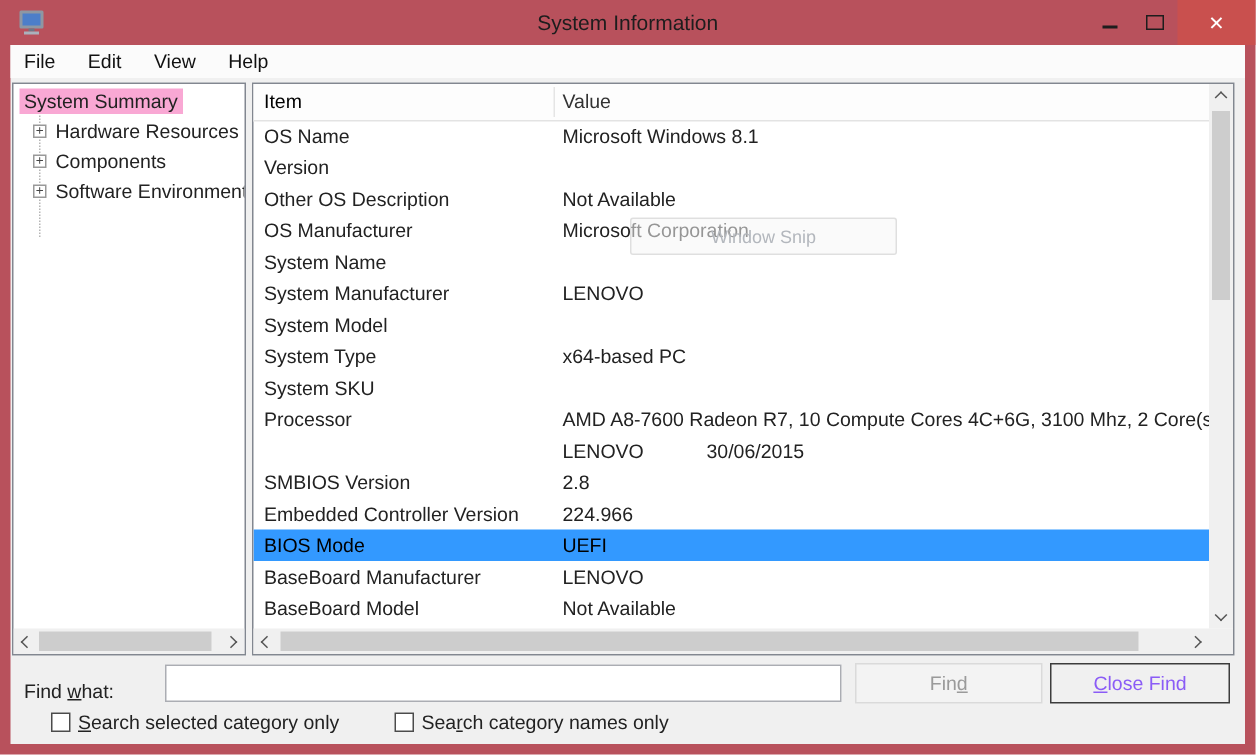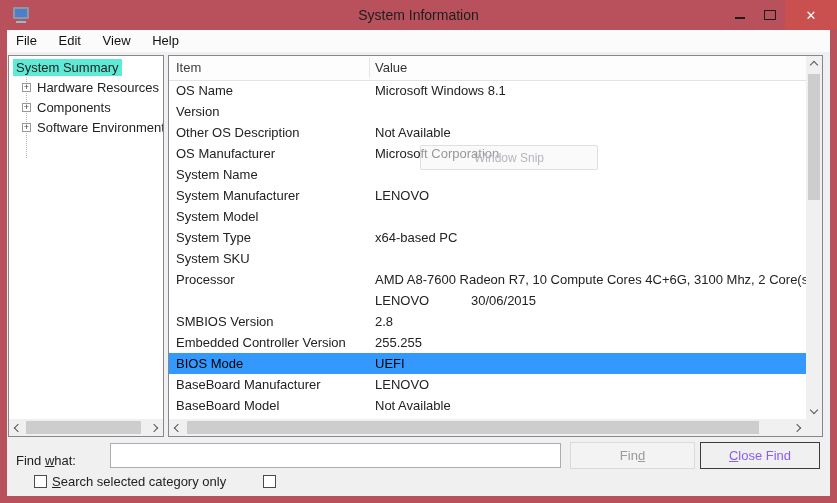--- a/index.html
+++ b/index.html
@@ -25,29 +25,29 @@
   .menubar{position:absolute;left:0;top:0;right:0;height:22px;background:#FBFBFB;}
   .menu-item{display:inline-block;padding:3px 9px;line-height:16px;color:#111;}
   
   .panel{position:absolute;top:25px;height:382px;background:#fff;border:1px solid #828790;box-sizing:border-box;}
   .tree-panel{left:1px;width:156px;overflow:hidden;}
   .table-panel{left:161px;width:655px;}
   
   .tree-rows{position:absolute;left:0;top:2px;right:0;bottom:17px;overflow:hidden;}
   .tree-row{position:relative;height:20px;line-height:20px;white-space:nowrap;}
   .tree-row .tlabel{padding:1px 3px;}
-  .tree-row.root .tlabel{margin-left:4px;background:#5eead4;}
+  .tree-row.root .tlabel{margin-left:4px;background:#f9a8d4;}
   .tree-row.child .tlabel{margin-left:25px;}
   .expander{position:absolute;left:13px;top:5px;width:9px;height:9px;box-sizing:border-box;
     border:1px solid #999;background:#fff;font-size:9px;line-height:7px;text-align:center;color:#444;}
   .tree-dotline{position:absolute;left:17px;top:16px;height:86px;width:0;border-left:1px dotted #b5b5b5;}
   
   .thead{position:absolute;left:0;top:0;right:16px;height:24px;background:#FDFDFD;
     border-bottom:1px solid #E3E3E3;}
-  .thead .col-item{position:absolute;left:7px;top:0;line-height:24px;color:#404040;}
+  .thead .col-item{position:absolute;left:7px;top:0;line-height:24px;color:#000000;}
   .thead .col-value{position:absolute;left:206px;top:0;line-height:24px;color:#333;}
   .thead .col-sep{position:absolute;left:200px;top:2px;bottom:2px;width:1px;background:#E5E5E5;}
   .tbody{position:absolute;left:0;top:24px;right:16px;bottom:17px;overflow:hidden;}
   .trow{position:relative;height:21px;line-height:21px;white-space:nowrap;}
   .trow .cell-item{position:absolute;left:7px;}
   .trow .cell-value{position:absolute;left:206px;}
   .trow .cell-value2{position:absolute;left:302px;}
   .trow.selected{background:var(--sel,#3399FF);color:#000000;}
   
   .sb{position:absolute;background:#F0F0F0;}
@@ -190,21 +190,21 @@
         <div class="trow">
           <span class="cell-value">LENOVO</span>
           <span class="cell-value2">30/06/2015</span>
         </div>
         <div class="trow">
           <span class="cell-item">SMBIOS Version</span>
           <span class="cell-value">2.8</span>
         </div>
         <div class="trow">
           <span class="cell-item">Embedded Controller Version</span>
-          <span class="cell-value">255.255</span>
+          <span class="cell-value">224.966</span>
         </div>
         <div class="trow selected">
           <span class="cell-item">BIOS Mode</span>
           <span class="cell-value">UEFI</span>
         </div>
         <div class="trow">
           <span class="cell-item">BaseBoard Manufacturer</span>
           <span class="cell-value">LENOVO</span>
         </div>
         <div class="trow">
@@ -242,15 +242,16 @@
   <input class="find-input" type="text" value="" style="">
   <div class="btn btn-find"><span>Fin</span><span class="u">d</span><span></span></div>
   <div class="btn btn-close"><span class="u">C</span><span>lose Find</span></div>
 
   <div class="checkrow-item cb1">
     <span class="checkbox"></span>
     <span><span class="u">S</span><span>earch selected category only</span></span>
   </div>
   <div class="checkrow-item cb2">
     <span class="checkbox"></span>
+    <span><span>Sea</span><span class="u">r</span><span>ch category names only</span></span>
   </div>
 
 </div>
 
 </body></html>

